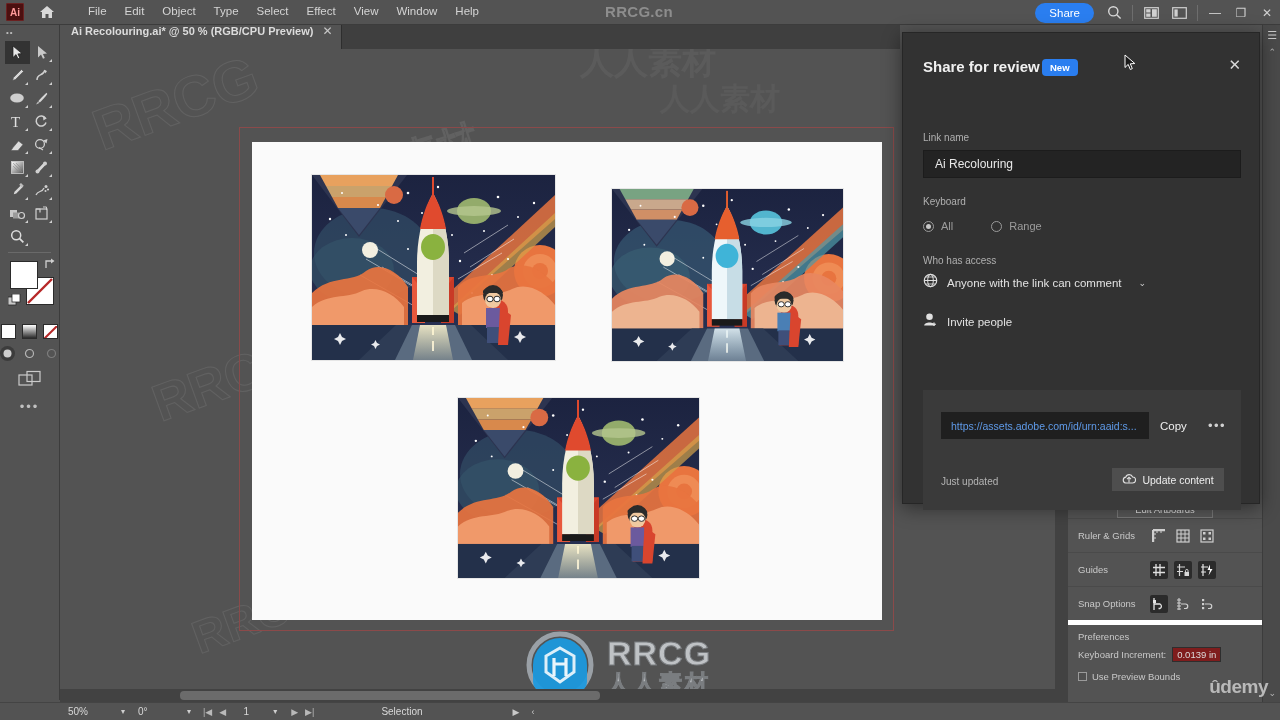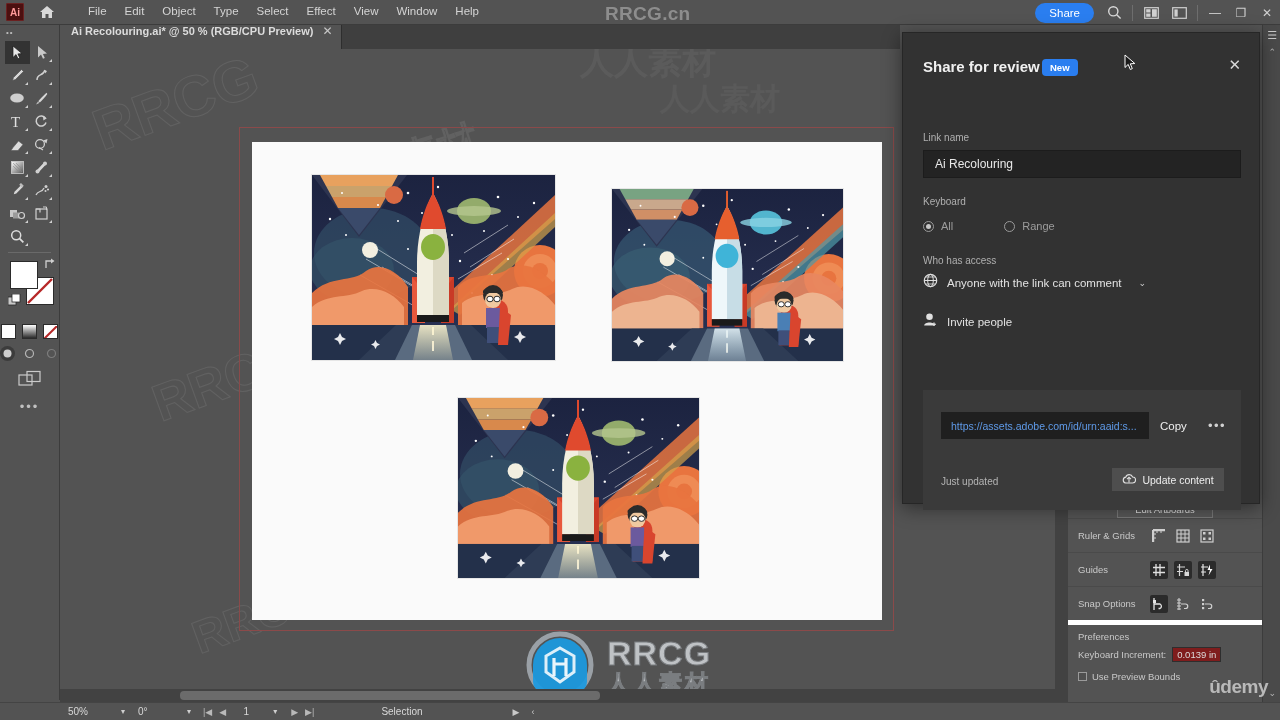--- a/index.html
+++ b/index.html
@@ -26,21 +26,21 @@
   .home-ico {
     width: 30px; height: 25px; display:flex; align-items:center; justify-content:center;
     margin-left: 8px;
   }
   .menuitems { display: flex; margin-left: 18px; gap: 2px; }
   .menuitems > div {
     font-size: 11.5px; color: #d4d4d4; padding: 4px 8px; line-height: 1;
     white-space: nowrap;
   }
   .mb-watermark {
-    position:absolute; left: 605px; top: 3px; font-size: 19px; font-weight: bold;
+    position:absolute; left: 605px; top: 3px; font-size: 15px; font-weight: bold;
     color: #8d8d8d; letter-spacing: .3px; pointer-events:none;
   }
   .mb-right { position: absolute; right: 0; top: 0; height: 25px; display:flex; align-items:center; }
   .share-btn {
     background: #2a7ef0; color: #fff; font-size: 11.5px; border-radius: 11px;
     padding: 4px 14px; margin-right: 6px;
   }
   .icon-btn {
     width: 28px; height: 25px; display:flex; align-items:center; justify-content:center;
   }
@@ -175,21 +175,21 @@
     position:absolute; left:139px; top:26px; background:#2a7ef0; color:#fff;
     font-size:9.5px; border-radius:4px; padding:3px 8px; font-weight:bold;
   }
   .sp-close { position:absolute; right:18px; top:24px; color:#d8d8d8; font-size:15px; line-height:1;}
   .sp-lbl { position:absolute; font-size:10px; color:#b0b0b0; }
   .sp-input {
     position:absolute; left:20px; top:117px; width:318px; height:28px;
     background:#232323; border:1px solid #1c1c1c; color:#e8e8e8;
     font-size:12px; display:flex; align-items:center; padding-left:11px;
   }
-  .radio-row { position:absolute; left:20px; top:187px; display:flex; gap:51px; align-items:center;}
+  .radio-row { position:absolute; left:20px; top:187px; display:flex; gap:38px; align-items:center;}
   .rad { display:flex; align-items:center; gap:7px; }
   .rad .dot { width:11px; height:11px; border-radius:50%; border:1px solid #9b9b9b; position:relative;}
   .rad.on .dot:after { content:''; position:absolute; left:2px; top:2px; width:5px; height:5px;
                        border-radius:50%; background:#c8c8c8; }
   .rad .t { font-size:11px; color:#9c9c9c; }
   .access-row { position:absolute; left:20px; top:240px; display:flex; align-items:center; gap:9px;}
   .access-row .t { font-size:11.5px; color:#e2e2e2; }
   .access-row .cv { color:#cfcfcf; font-size:9px; margin-left:8px; }
   .invite-row { position:absolute; left:20px; top:279px; display:flex; align-items:center; gap:9px;}
   .invite-row .t { font-size:11.5px; color:#e2e2e2; }

